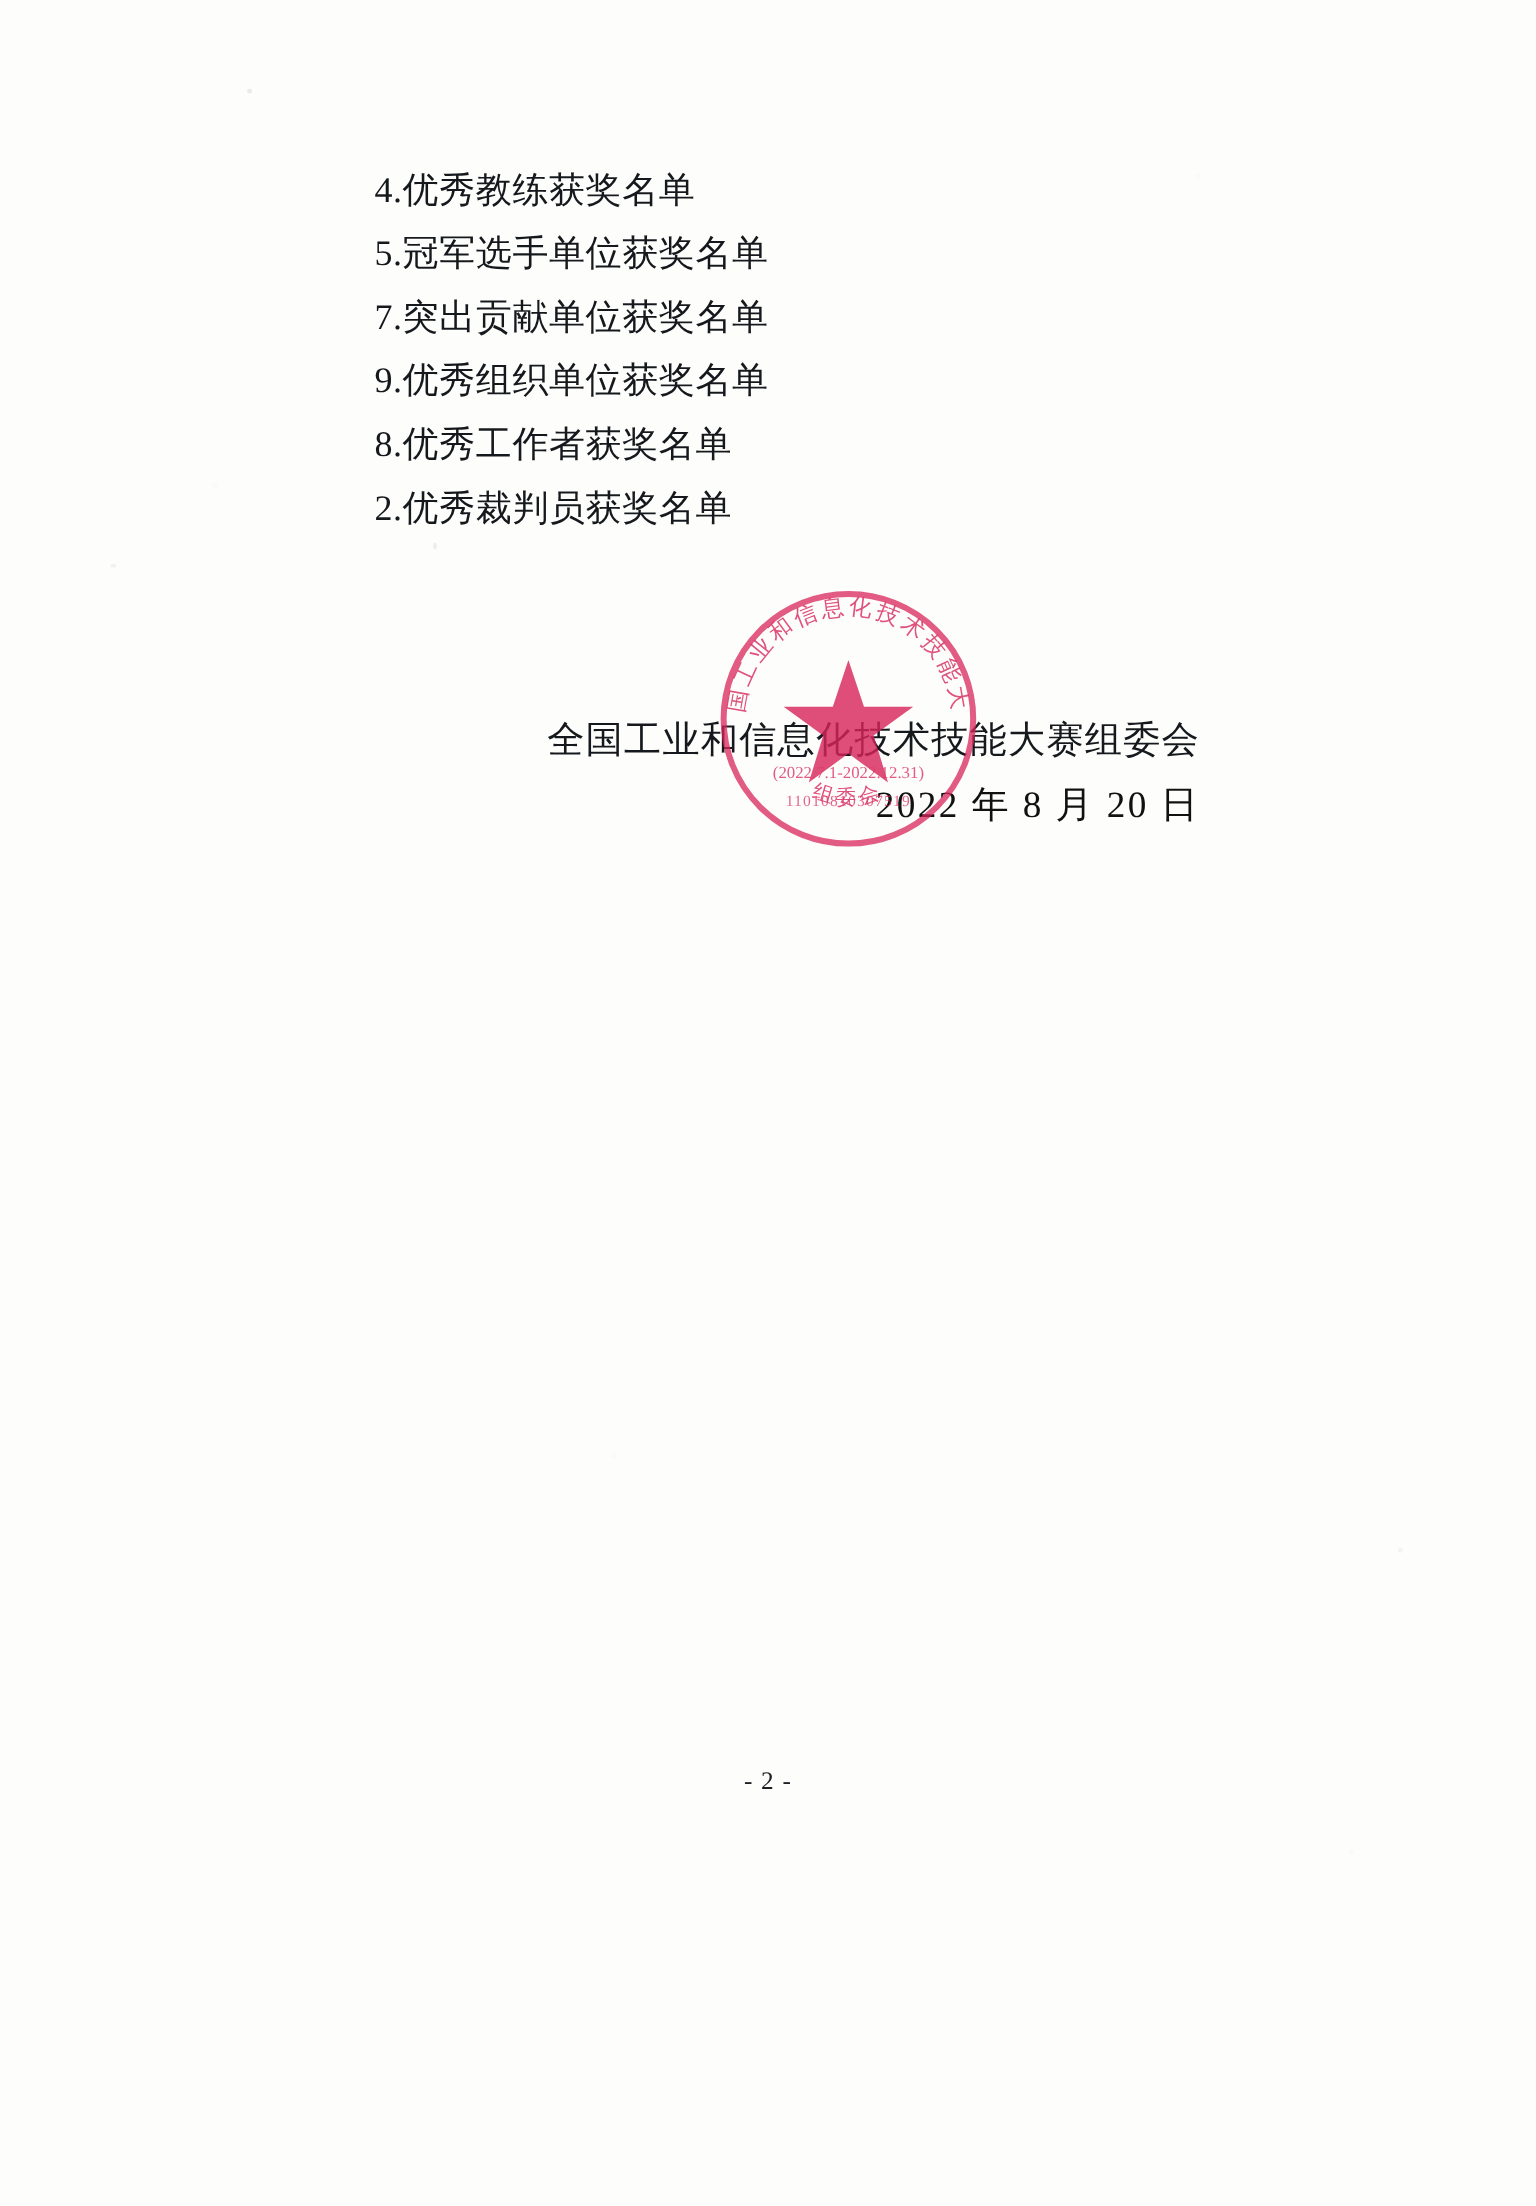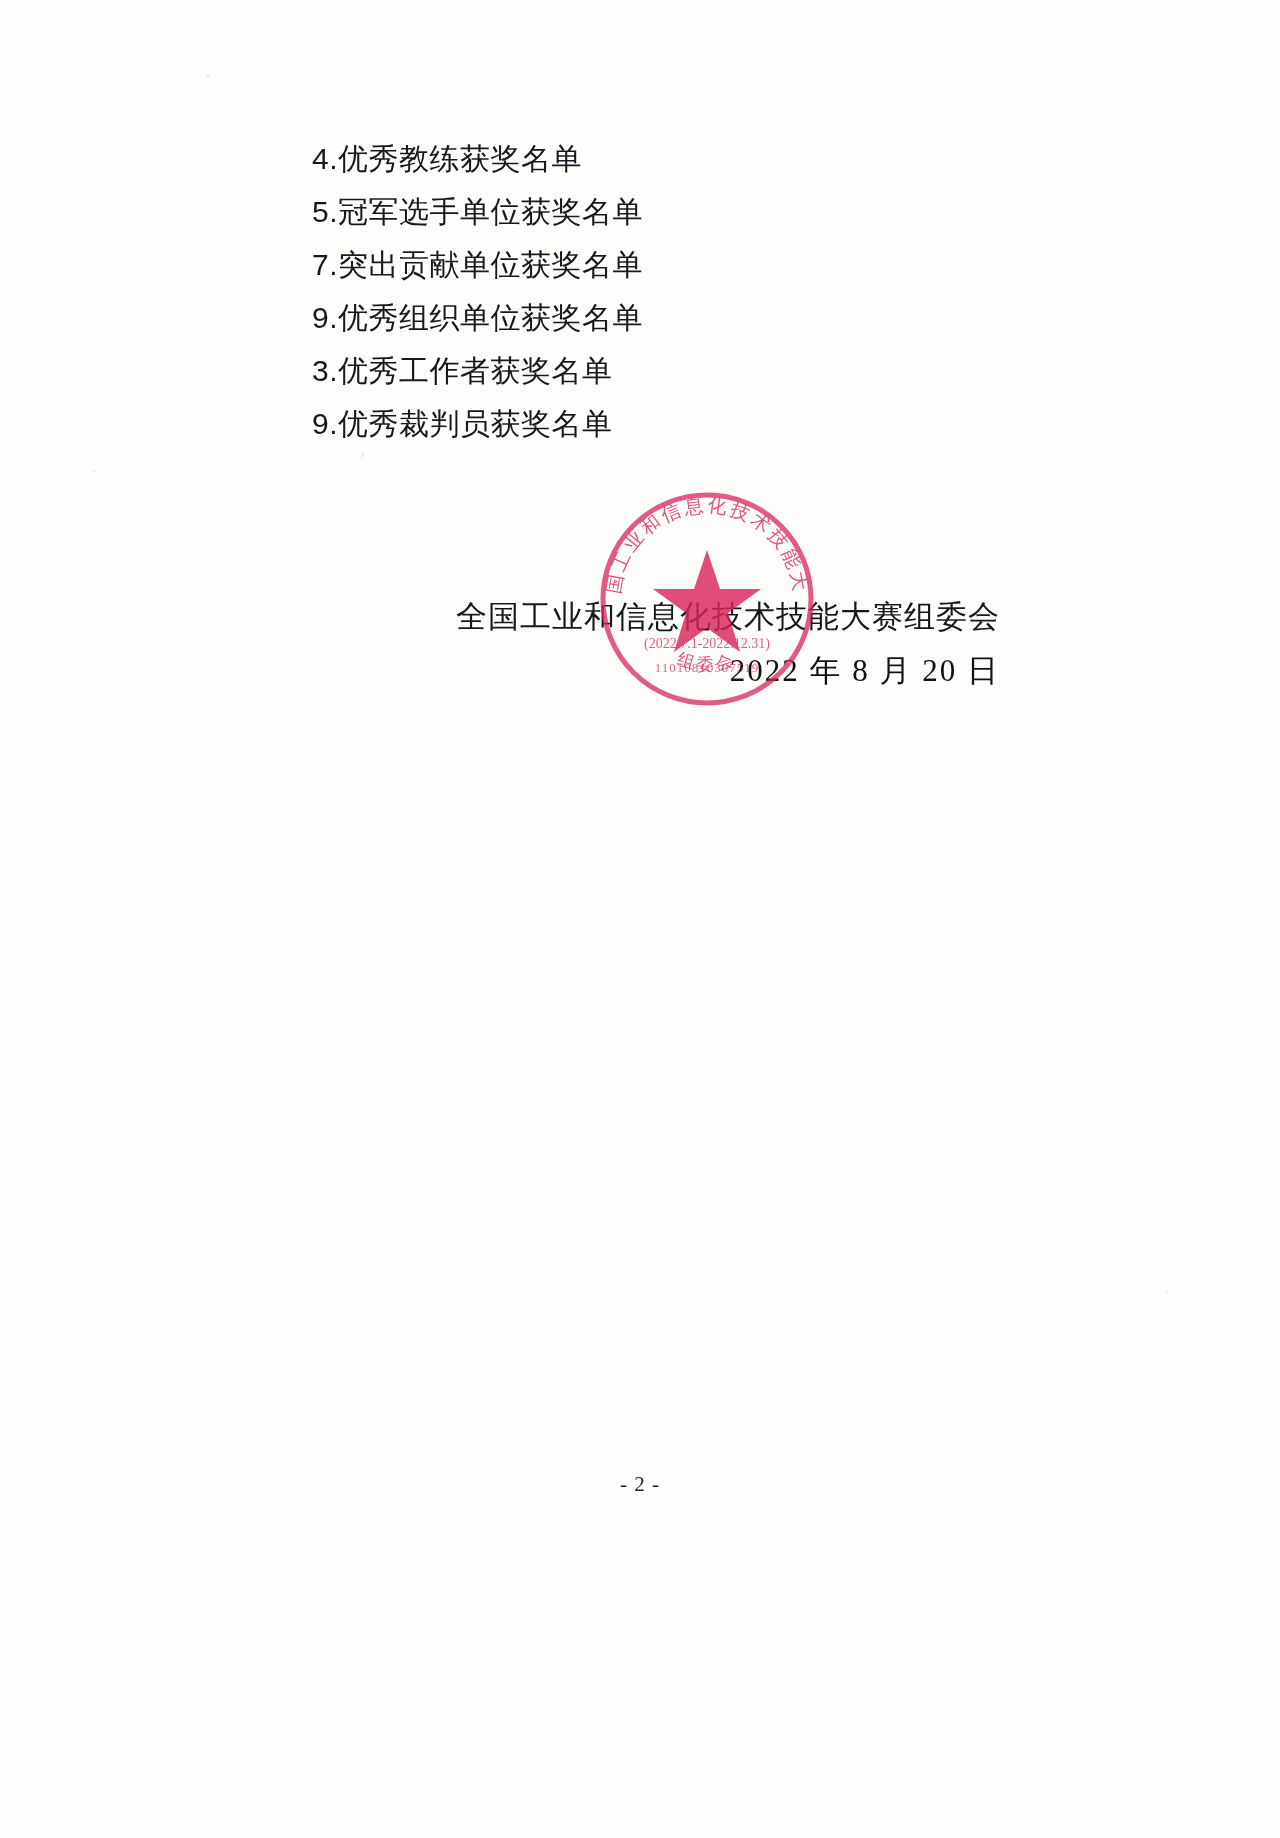--- a/index.html
+++ b/index.html
@@ -41,21 +41,21 @@
     top: 132px;
     width: 700px;
   }
 
   .list-item {
     font-size: 30px;
     line-height: 53px;
     letter-spacing: 0.5px;
     color: #15181c;
     white-space: nowrap;
-    font-family: Liberation Sans, sans-serif;
+    font-family: Liberation Serif, serif;
   }
 
   .signature-block {
     position: absolute;
     left: 300px;
     top: 589px;
     width: 700px;
     text-align: right;
     padding-right: 18px;
   }
@@ -116,22 +116,22 @@
   <div class="speck" style="left:361px; top:452px; width:3px; height:6px; opacity:.45;"></div>
   <div class="speck" style="left:1165px; top:1290px; width:4px; height:4px; opacity:.28;"></div>
 
   <div class="doc-body">
 
     <div class="list">
       <div class="list-item">4.优秀教练获奖名单</div>
       <div class="list-item">5.冠军选手单位获奖名单</div>
       <div class="list-item">7.突出贡献单位获奖名单</div>
       <div class="list-item">9.优秀组织单位获奖名单</div>
-      <div class="list-item">3.优秀工作者获奖名单</div>
-      <div class="list-item">9.优秀裁判员获奖名单</div>
+      <div class="list-item">8.优秀工作者获奖名单</div>
+      <div class="list-item">2.优秀裁判员获奖名单</div>
     </div>
 
     <div class="signature-block">
       <div class="signature-line">全国工业和信息化技术技能大赛组委会</div>
       <div class="signature-date">2022 年 8 月 20 日</div>
     </div>
 
     <div class="seal">
       <svg width="222" height="222" viewBox="0 0 222 222" xmlns="http://www.w3.org/2000/svg">
         <defs>

